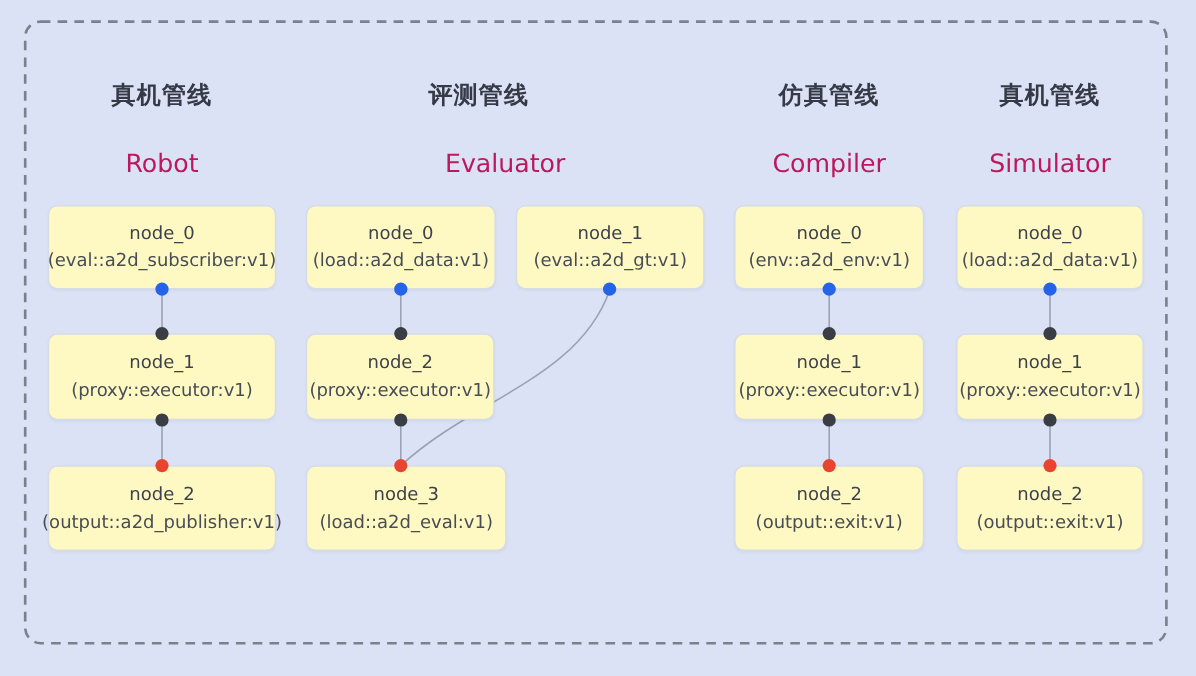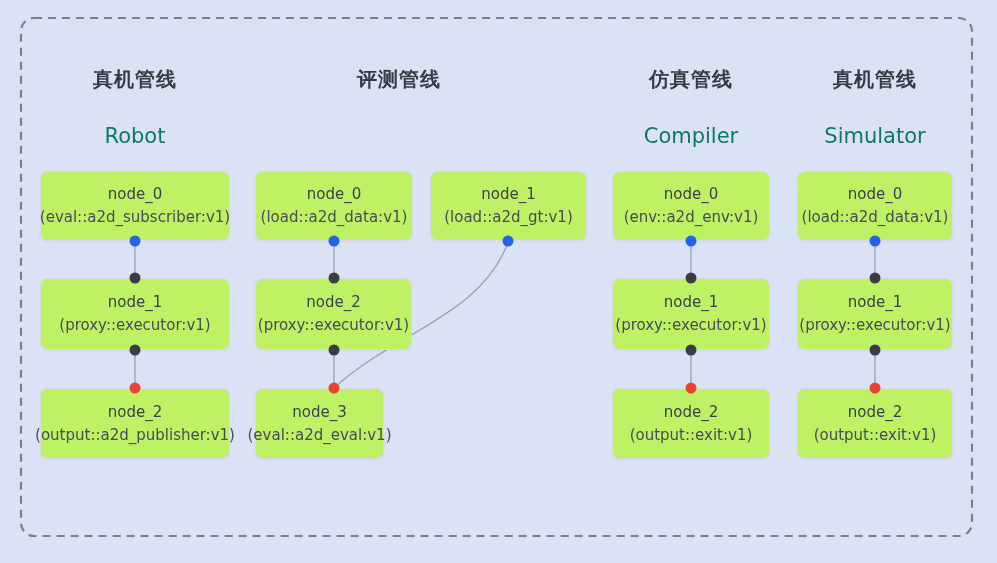--- a/index.html
+++ b/index.html
@@ -32,27 +32,27 @@
     color: #343a46;
     letter-spacing: 1px;
     white-space: nowrap;
   }
   .pipe-title-en {
     position: absolute;
     z-index: 2;
     transform: translateX(-50%);
     font-size: 21px;
     font-weight: 400;
-    color: #0f766e;
+    color: #be185d;
     white-space: nowrap;
   }
   .node-box {
     position: absolute;
     z-index: 2;
-    background: #bef264;
+    background: #fef9c3;
     border: 1px solid #d7dbe4;
     border-radius: 8px;
     box-shadow: 0 1px 2px rgba(70,80,110,0.06);
     box-sizing: border-box;
     display: flex;
     flex-direction: column;
     align-items: center;
     justify-content: center;
     gap: 4px;
   }
@@ -89,20 +89,21 @@
     <path d="M691 350 L691 388" fill="none" stroke-width="1.3" stroke="#99a1b4"></path>
 
     <path d="M875 241 L875 278" fill="none" stroke-width="1.3" stroke="#99a1b4"></path>
     <path d="M875 350 L875 388" fill="none" stroke-width="1.3" stroke="#99a1b4"></path>
   </svg>
 
   <div class="pipe-title-zh" style="left:135px; top:66px;">真机管线</div>
   <div class="pipe-title-en" style="left:135px; top:124px;">Robot</div>
 
   <div class="pipe-title-zh" style="left:399px; top:66px;">评测管线</div>
+  <div class="pipe-title-en" style="left:421px; top:124px;">Evaluator</div>
 
   <div class="pipe-title-zh" style="left:691px; top:66px;">仿真管线</div>
   <div class="pipe-title-en" style="left:691px; top:124px;">Compiler</div>
 
   <div class="pipe-title-zh" style="left:875px; top:66px;">真机管线</div>
   <div class="pipe-title-en" style="left:875px; top:124px;">Simulator</div>
 
   <div class="node-box" style="left:40px; top:171px; width:190px; height:70px;">
     <div class="node-name">node_0</div>
     <div class="node-type">(eval::a2d_subscriber:v1)</div>
@@ -115,29 +116,29 @@
     <div class="node-name">node_2</div>
     <div class="node-type">(output::a2d_publisher:v1)</div>
   </div>
 
   <div class="node-box" style="left:255px; top:171px; width:158px; height:70px;">
     <div class="node-name">node_0</div>
     <div class="node-type">(load::a2d_data:v1)</div>
   </div>
   <div class="node-box" style="left:430px; top:171px; width:157px; height:70px;">
     <div class="node-name">node_1</div>
-    <div class="node-type">(load::a2d_gt:v1)</div>
+    <div class="node-type">(eval::a2d_gt:v1)</div>
   </div>
   <div class="node-box" style="left:255px; top:278px; width:157px; height:72px;">
     <div class="node-name">node_2</div>
     <div class="node-type">(proxy::executor:v1)</div>
   </div>
-  <div class="node-box" style="left:255px; top:388px; width:129px; height:71px;">
+  <div class="node-box" style="left:255px; top:388px; width:167px; height:71px;">
     <div class="node-name">node_3</div>
-    <div class="node-type">(eval::a2d_eval:v1)</div>
+    <div class="node-type">(load::a2d_eval:v1)</div>
   </div>
 
   <div class="node-box" style="left:612px; top:171px; width:158px; height:70px;">
     <div class="node-name">node_0</div>
     <div class="node-type">(env::a2d_env:v1)</div>
   </div>
   <div class="node-box" style="left:612px; top:278px; width:158px; height:72px;">
     <div class="node-name">node_1</div>
     <div class="node-type">(proxy::executor:v1)</div>
   </div>

